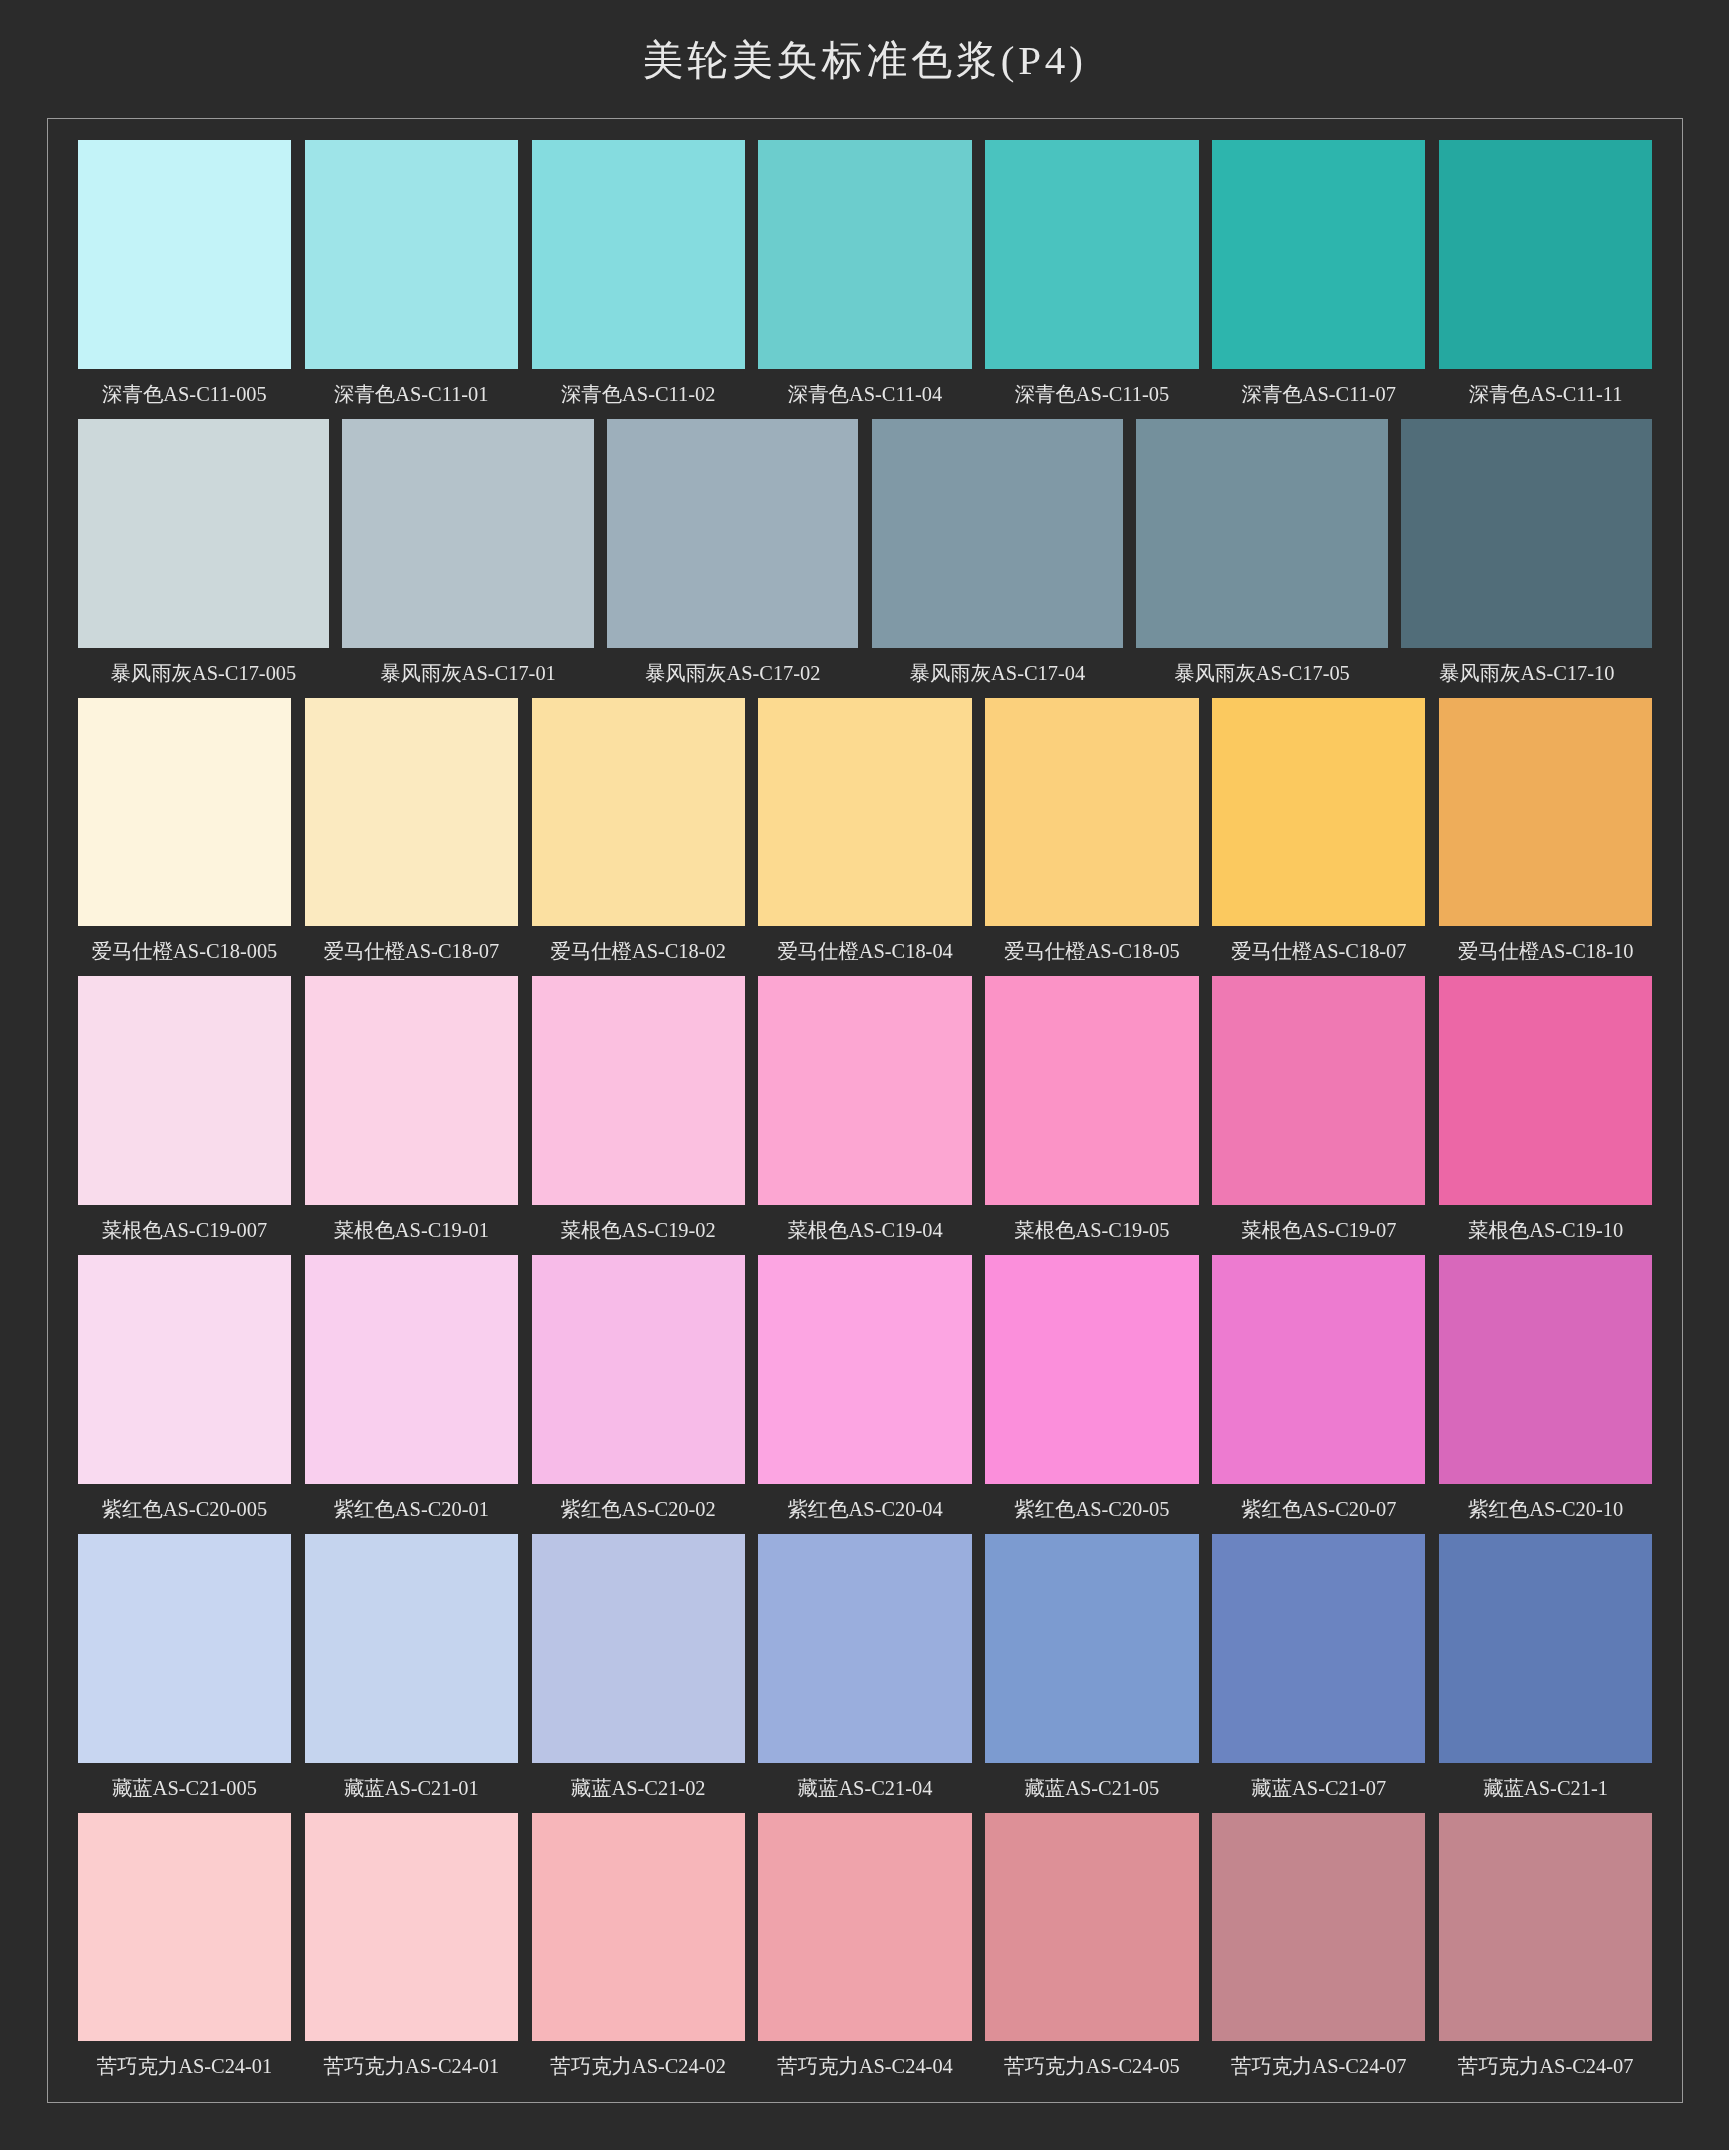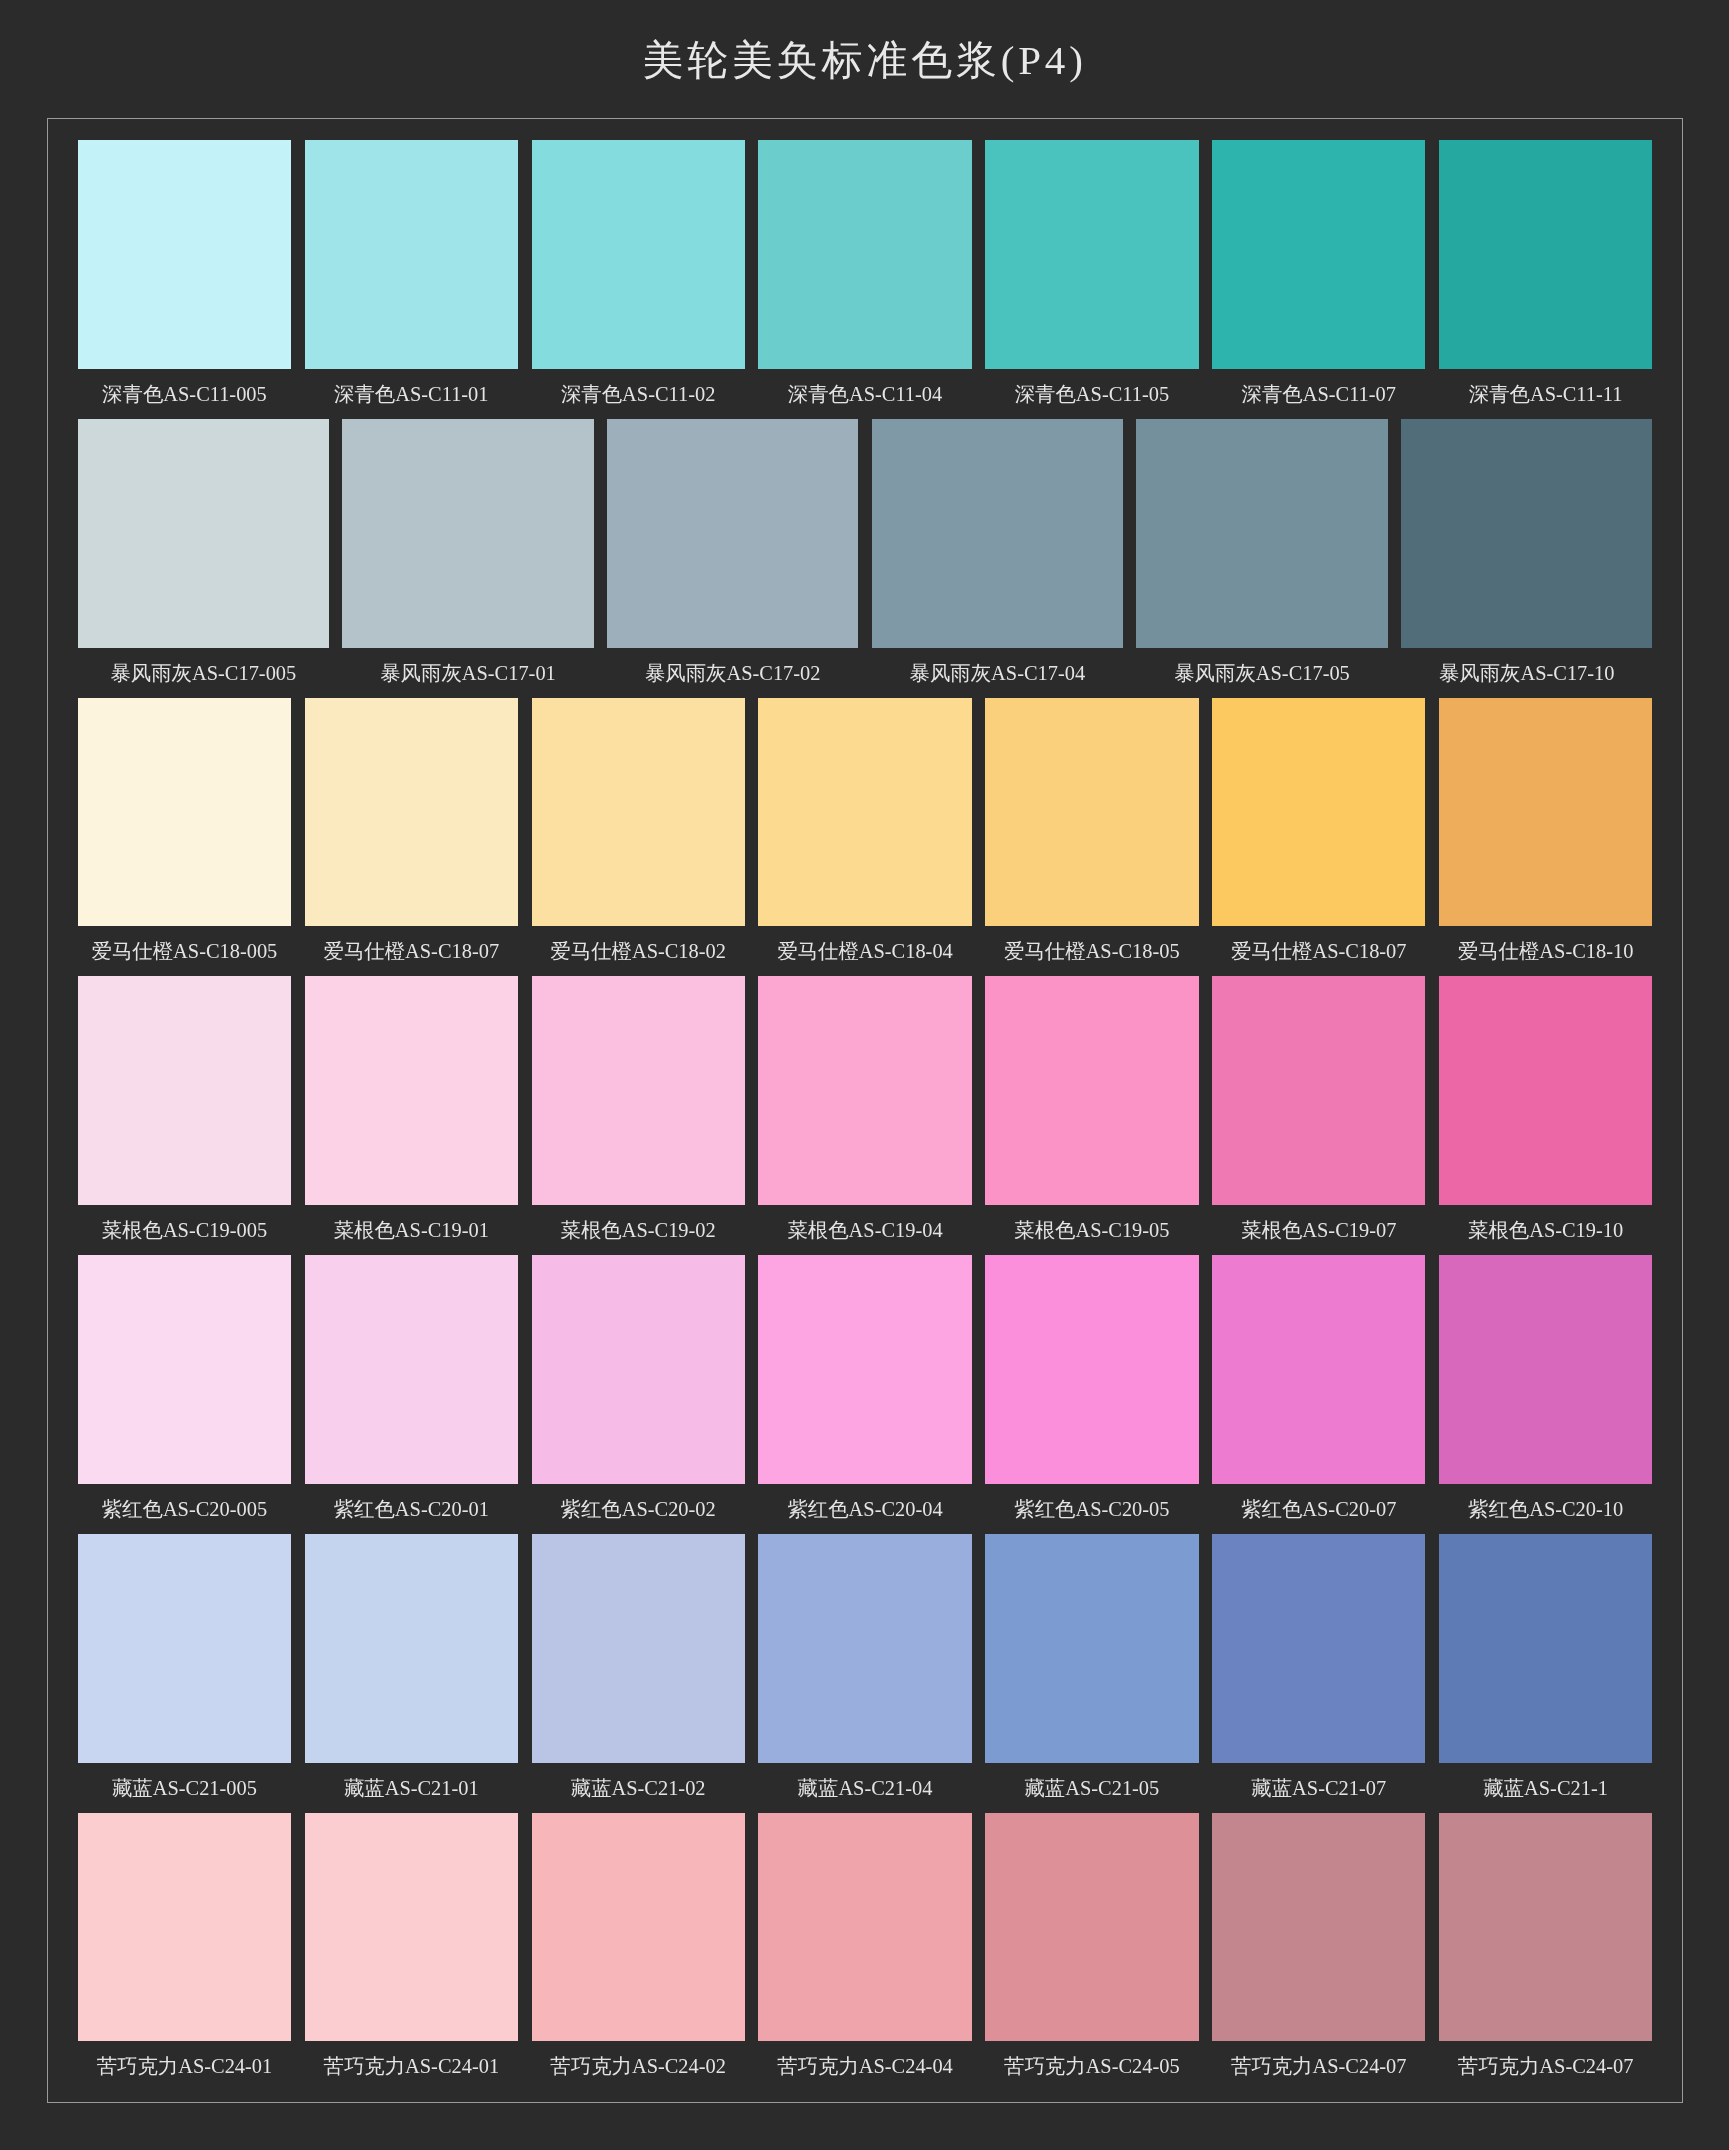--- a/index.html
+++ b/index.html
@@ -184,21 +184,21 @@
             <div class="swatch-label">爱马仕橙AS-C18-07</div>
           </div>
           <div class="swatch-cell">
             <div class="swatch-chip" style="background: rgb(238, 173, 90);"></div>
             <div class="swatch-label">爱马仕橙AS-C18-10</div>
           </div>
         </div>
         <div class="swatch-row">
           <div class="swatch-cell">
             <div class="swatch-chip" style="background: rgb(249, 220, 236);"></div>
-            <div class="swatch-label">菜根色AS-C19-005</div>
+            <div class="swatch-label">菜根色AS-C19-007</div>
           </div>
           <div class="swatch-cell">
             <div class="swatch-chip" style="background: rgb(251, 210, 230);"></div>
             <div class="swatch-label">菜根色AS-C19-01</div>
           </div>
           <div class="swatch-cell">
             <div class="swatch-chip" style="background: rgb(251, 192, 224);"></div>
             <div class="swatch-label">菜根色AS-C19-02</div>
           </div>
           <div class="swatch-cell">

